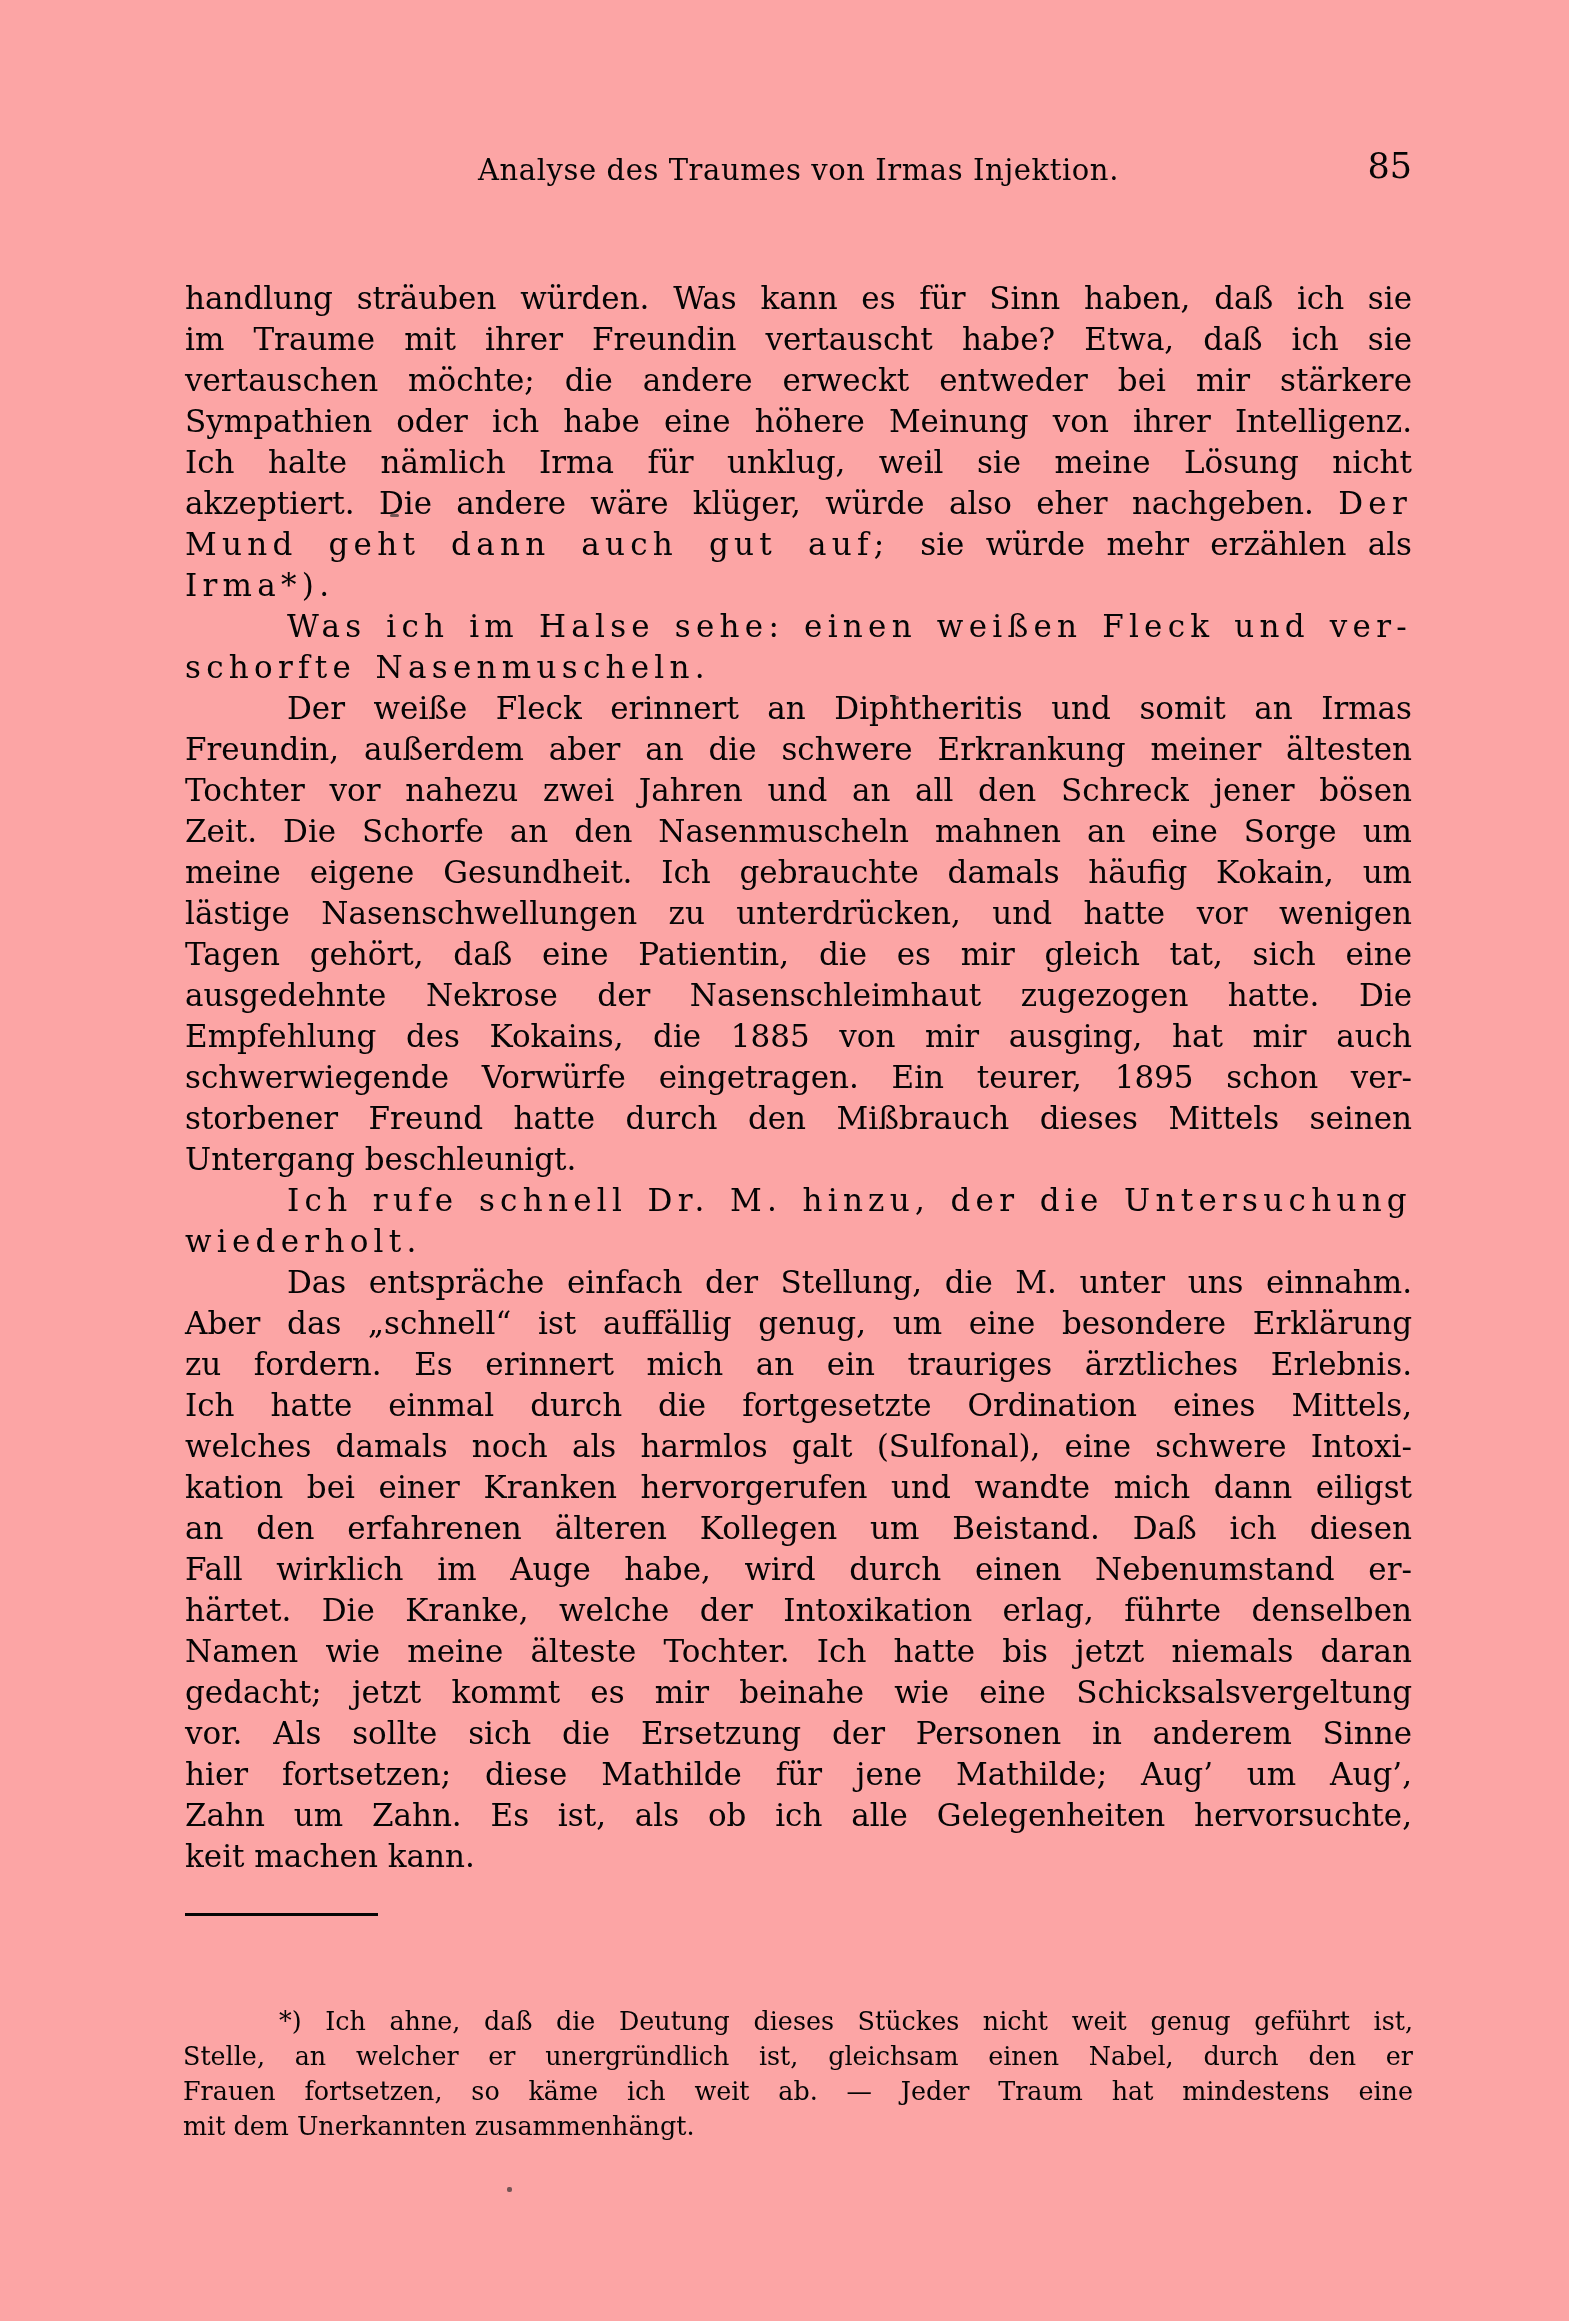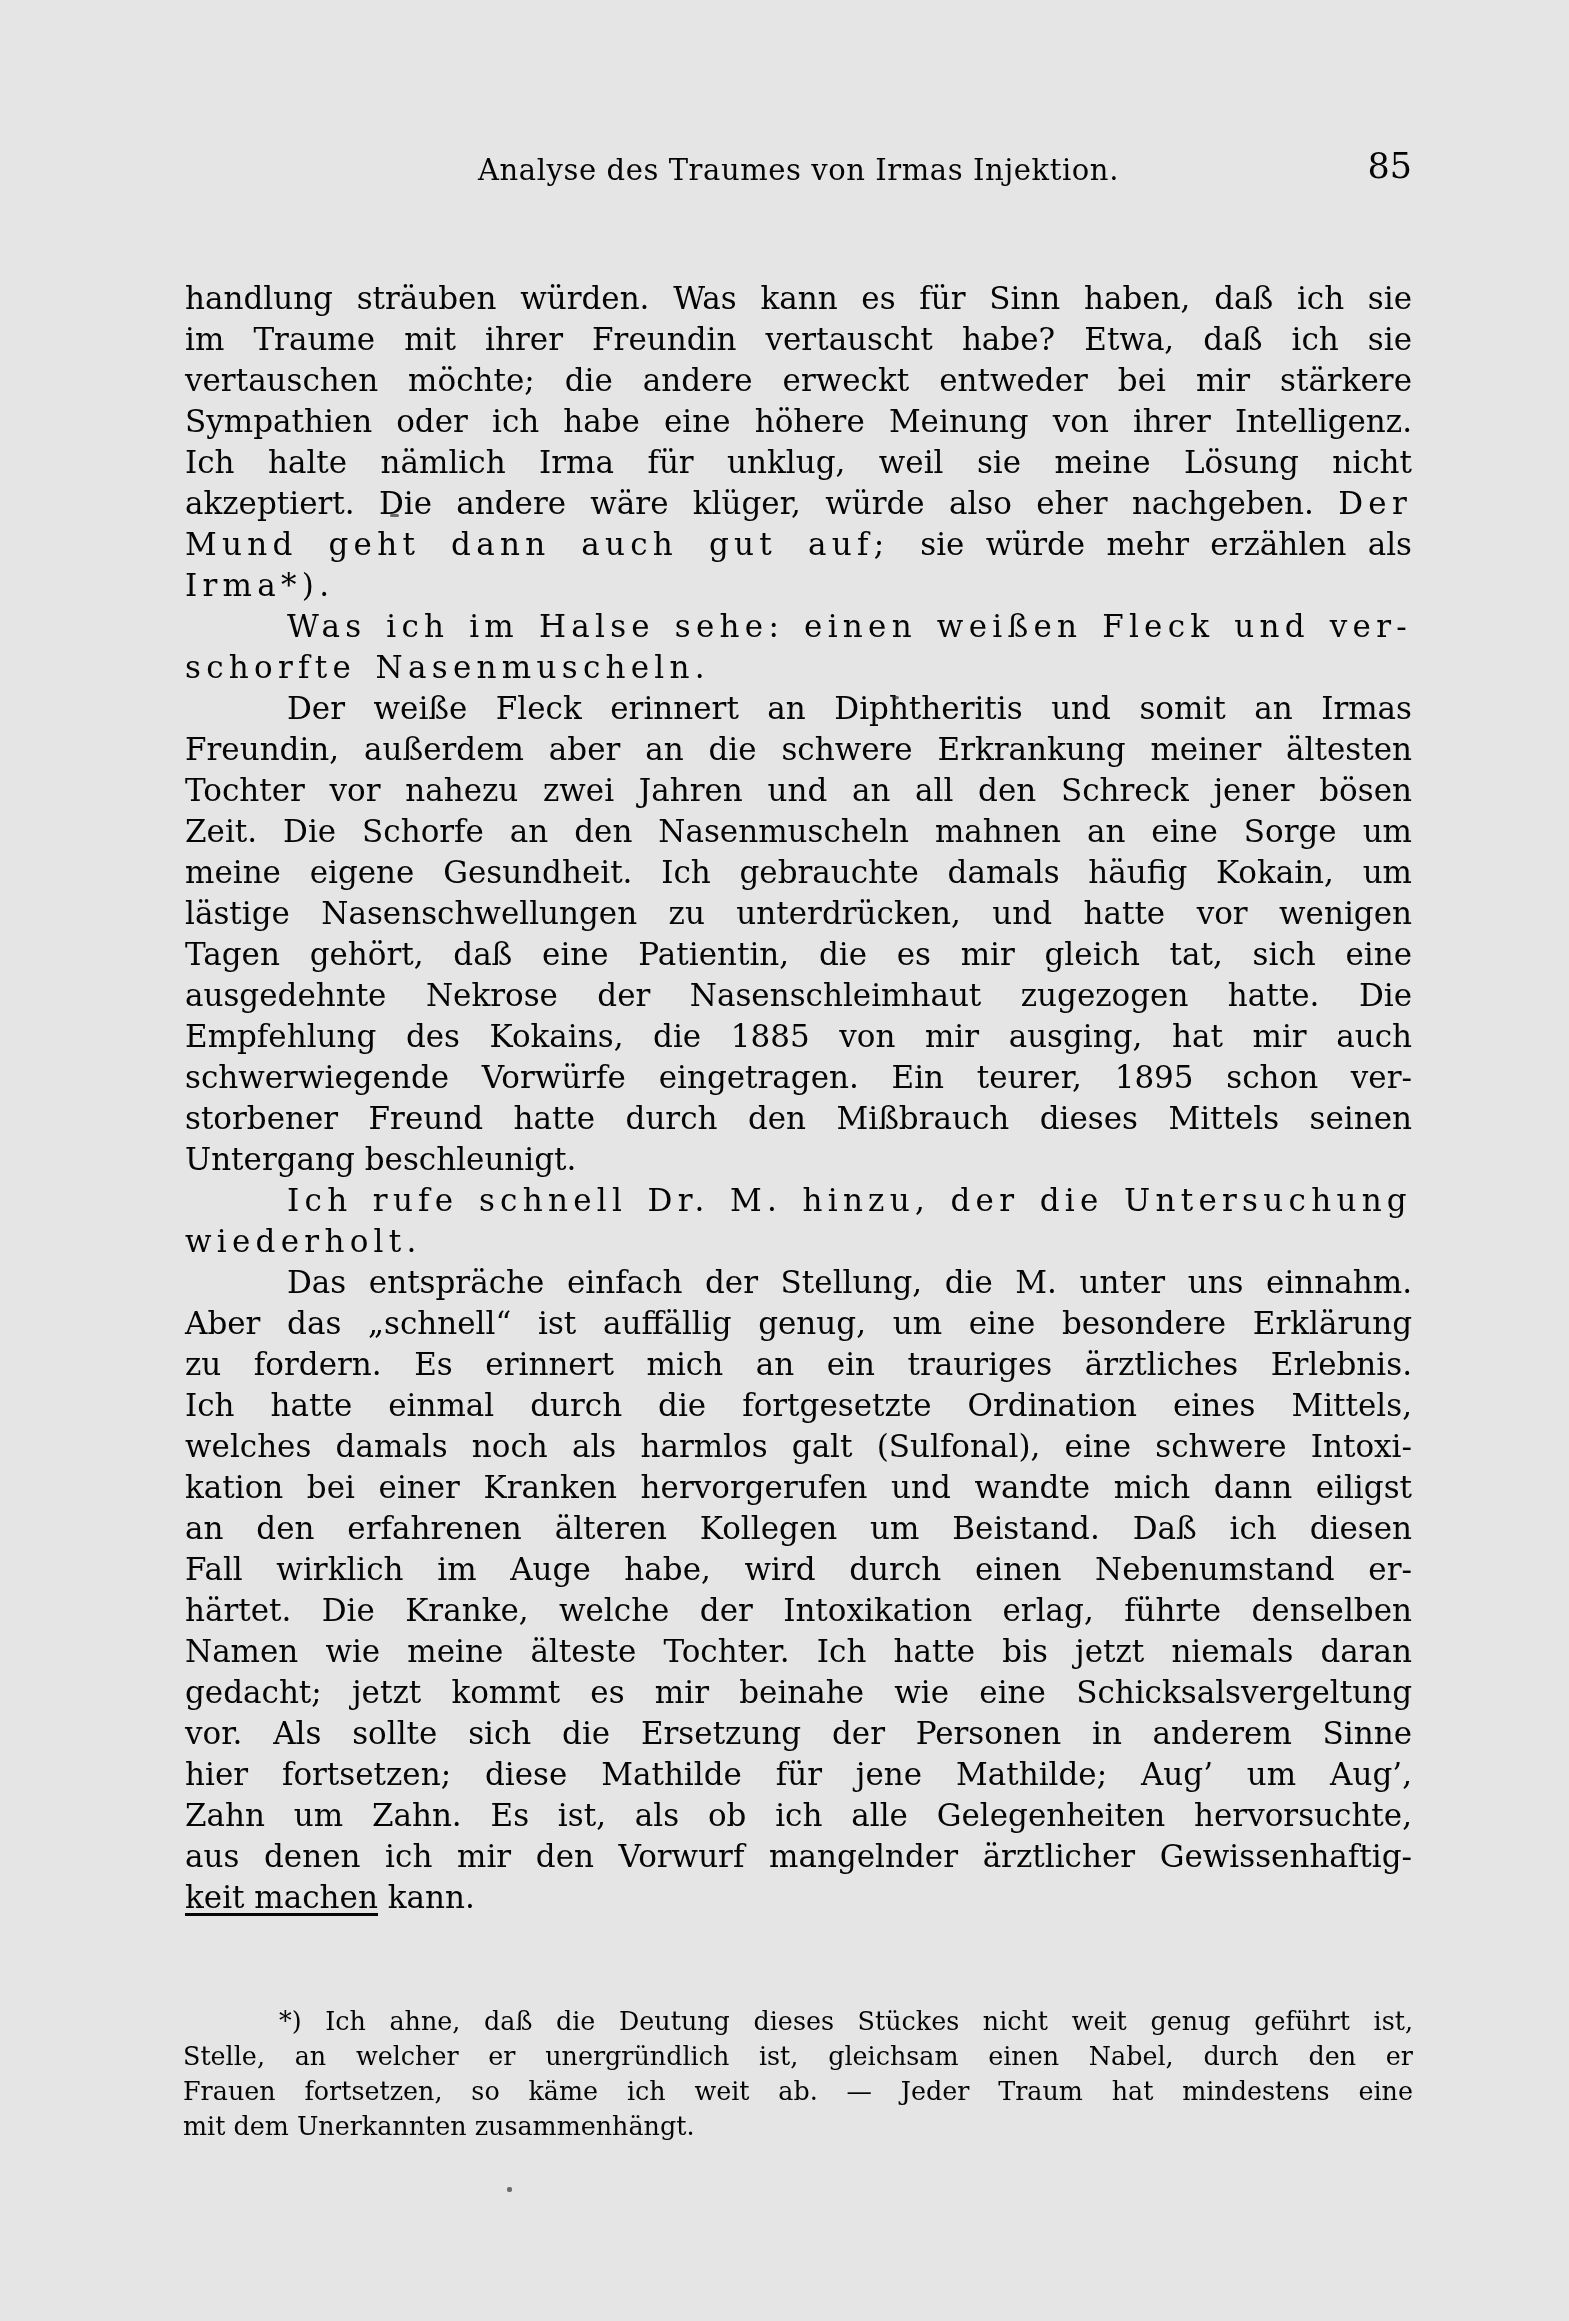--- a/index.html
+++ b/index.html
@@ -4,21 +4,21 @@
 <style>
   html, body {
     margin: 0;
     padding: 0;
     background: #ffffff;
   }
   #page {
     position: relative;
     width: 1570px;
     height: 2321px;
-    background: #e5e5e5;
+    background: #fca5a5;
     color: #050505;
     font-family: "DejaVu Serif", "Liberation Serif", serif;
     overflow: hidden;
   }
 
   
   #running-head {
     position: absolute;
     left: 185px;
     top: 149px;
@@ -139,21 +139,20 @@
       <div class="line"><span>welches damals noch als harmlos galt (Sulfonal), eine schwere Intoxi-</span></div>
       <div class="line"><span>kation bei einer Kranken hervorgerufen und wandte mich dann eiligst</span></div>
       <div class="line"><span>an den erfahrenen älteren Kollegen um Beistand. Daß ich diesen</span></div>
       <div class="line"><span>Fall wirklich im Auge habe, wird durch einen Nebenumstand er-</span></div>
       <div class="line"><span>härtet. Die Kranke, welche der Intoxikation erlag, führte denselben</span></div>
       <div class="line"><span>Namen wie meine älteste Tochter. Ich hatte bis jetzt niemals daran</span></div>
       <div class="line"><span>gedacht; jetzt kommt es mir beinahe wie eine Schicksalsvergeltung</span></div>
       <div class="line"><span>vor. Als sollte sich die Ersetzung der Personen in anderem Sinne</span></div>
       <div class="line"><span>hier fortsetzen; diese Mathilde für jene Mathilde; Aug’ um Aug’,</span></div>
       <div class="line"><span>Zahn um Zahn. Es ist, als ob ich alle Gelegenheiten hervorsuchte,</span></div>
-      <div class="line"><span>aus denen ich mir den Vorwurf mangelnder ärztlicher Gewissenhaftig-</span></div>
       <div class="line last"><span>keit machen kann.</span></div>
     </div>
 
   <div id="footnote-rule"></div>
 
   <div id="footnote-block">
       <div class="line indent"><span>*) Ich ahne, daß die Deutung dieses Stückes nicht weit genug geführt ist,</span></div>
       <div class="line"><span>Stelle, an welcher er unergründlich ist, gleichsam einen Nabel, durch den er</span></div>
       <div class="line"><span>Frauen fortsetzen, so käme ich weit ab. — Jeder Traum hat mindestens eine</span></div>
       <div class="line last"><span>mit dem Unerkannten zusammenhängt.</span></div>

